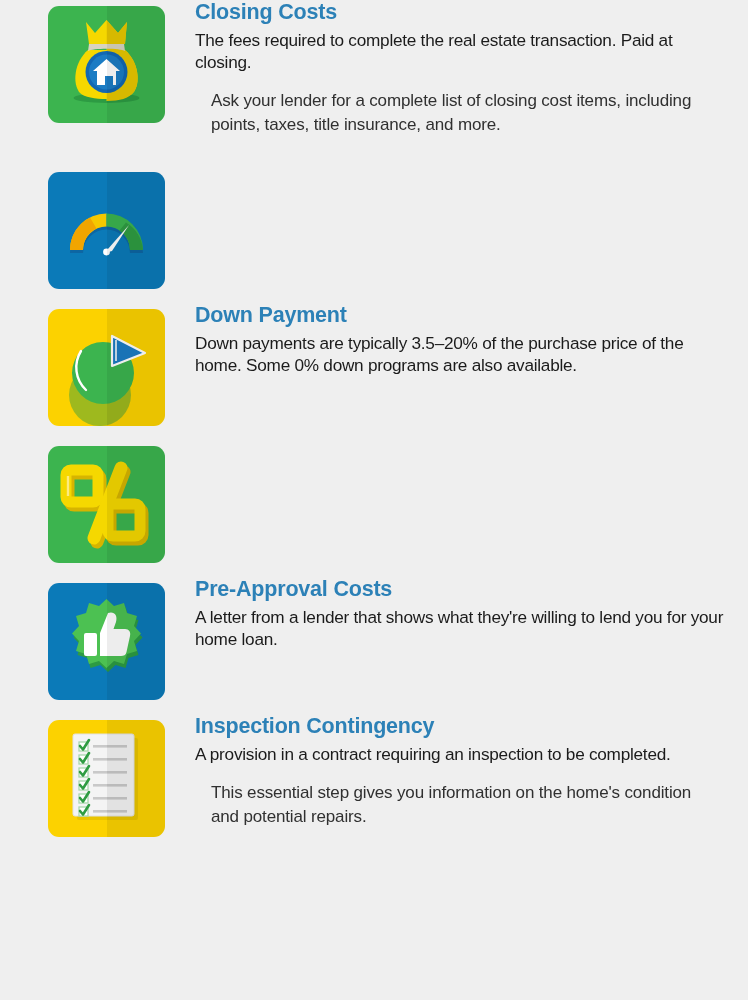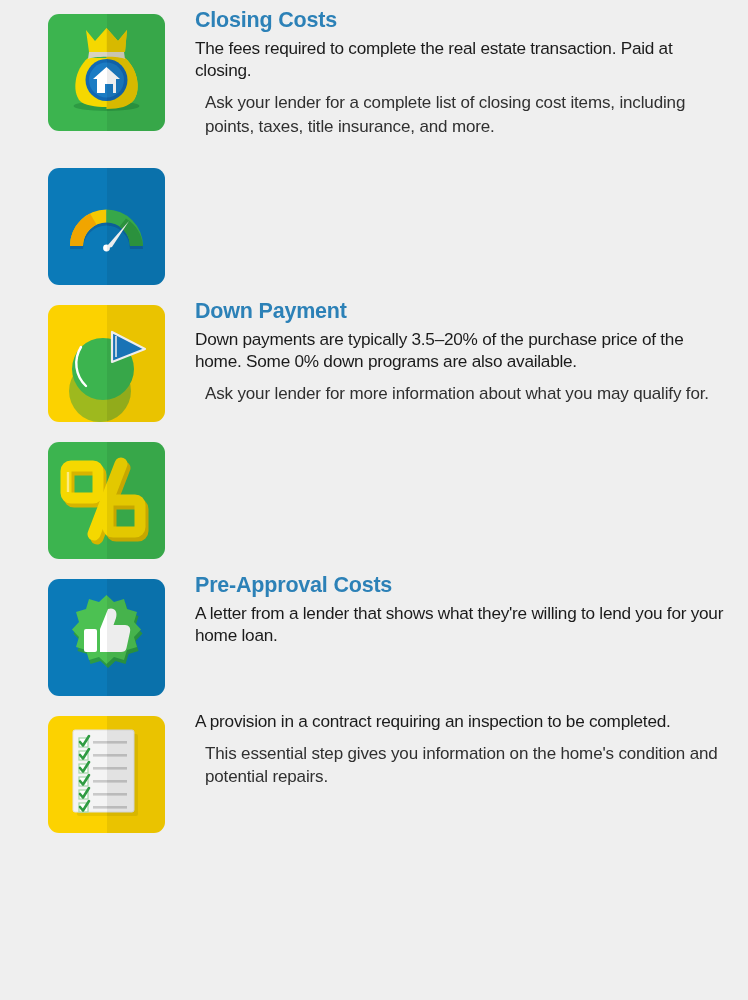--- a/index.html
+++ b/index.html
@@ -10,21 +10,20 @@
     width: 748px;
     height: 1000px;
     overflow: hidden;
     background: #efefef;
     font-family: "Liberation Sans", sans-serif;
     -webkit-font-smoothing: antialiased;
   }
 
   #glossary {
     width: 744px;
-    padding-top: 8px;
     box-sizing: border-box;
   }
 
   .entry {
     display: flex;
     align-items: flex-start;
     padding-left: 48px;
     margin-bottom: 14px;
   }
 
@@ -72,21 +71,21 @@
     font-weight: normal;
     line-height: 1.28;
     margin: 0 0 7px 0;
     letter-spacing: -0.25px;
   }
   .entry-detail {
     color: #303030;
     font-size: 17px;
     font-weight: normal;
     line-height: 1.38;
-    margin: 10px;
+    margin: 16px;
     letter-spacing: -0.15px;
   }
 </style>
 </head>
 <body>
 
 <div id="glossary">
     <div class="entry">
       <div class="icon-tile" style="background: rgb(60, 180, 79);">
         <svg viewBox="0 0 117 117">
@@ -132,21 +131,20 @@
           <path d="M33 42 A31 31 0 0 0 38 81" fill="none" stroke="#ffffff" stroke-width="2.4" stroke-linecap="round"></path>
           <path d="M64 27 L64 57 L97 44 Z" fill="#1b7cc4"></path>
           <path d="M64 27 L64 57 L97 44 Z" fill="none" stroke="#ffffff" stroke-width="2.2" stroke-linejoin="round"></path>
           <path d="M68 31 L68 52" stroke="#ffffff" stroke-width="1.8" opacity="0.85"></path>
         </svg>
         <div class="tile-shade"></div>
       </div>
       <div class="text-col">
         <div class="entry-title">Down Payment</div>
         <div class="entry-definition">Down payments are typically 3.5–20% of the purchase price of the home. Some 0% down programs are also available.</div>
-        <div class="entry-detail">Ask your lender for more information about what you may qualify for.</div>
       </div>
     </div>
     <div class="entry">
       <div class="icon-tile" style="background: rgb(60, 180, 79);">
         <svg viewBox="0 0 117 117">
           <g transform="translate(3,4)">
             <rect x="18" y="24" width="32" height="32" rx="5" fill="none" stroke="#d6b400" stroke-width="11"></rect>
             <rect x="60" y="58" width="32" height="32" rx="5" fill="none" stroke="#d6b400" stroke-width="11"></rect>
             <path d="M73 22 L46 92" stroke="#d6b400" stroke-width="13" stroke-linecap="round"></path>
           </g>
@@ -206,17 +204,18 @@
           </g>
           <g transform="translate(0,65)">
             <rect x="31" y="22" width="9" height="9" fill="#ffffff" stroke="#a9d8ae" stroke-width="1.3"></rect>
             <rect x="45" y="25" width="34" height="2.6" fill="#c9c9c9"></rect>
             <path d="M32 26 L35 29.5 L41 20" fill="none" stroke="#2f9c42" stroke-width="2.6" stroke-linecap="round" stroke-linejoin="round"></path>
           </g>
         </svg>
         <div class="tile-shade"></div>
       </div>
       <div class="text-col">
+        <div class="entry-title">Inspection Contingency</div>
         <div class="entry-definition">A provision in a contract requiring an inspection to be completed.</div>
         <div class="entry-detail">This essential step gives you information on the home's condition and potential repairs.</div>
       </div>
     </div>
   </div>
 
 </body></html>

